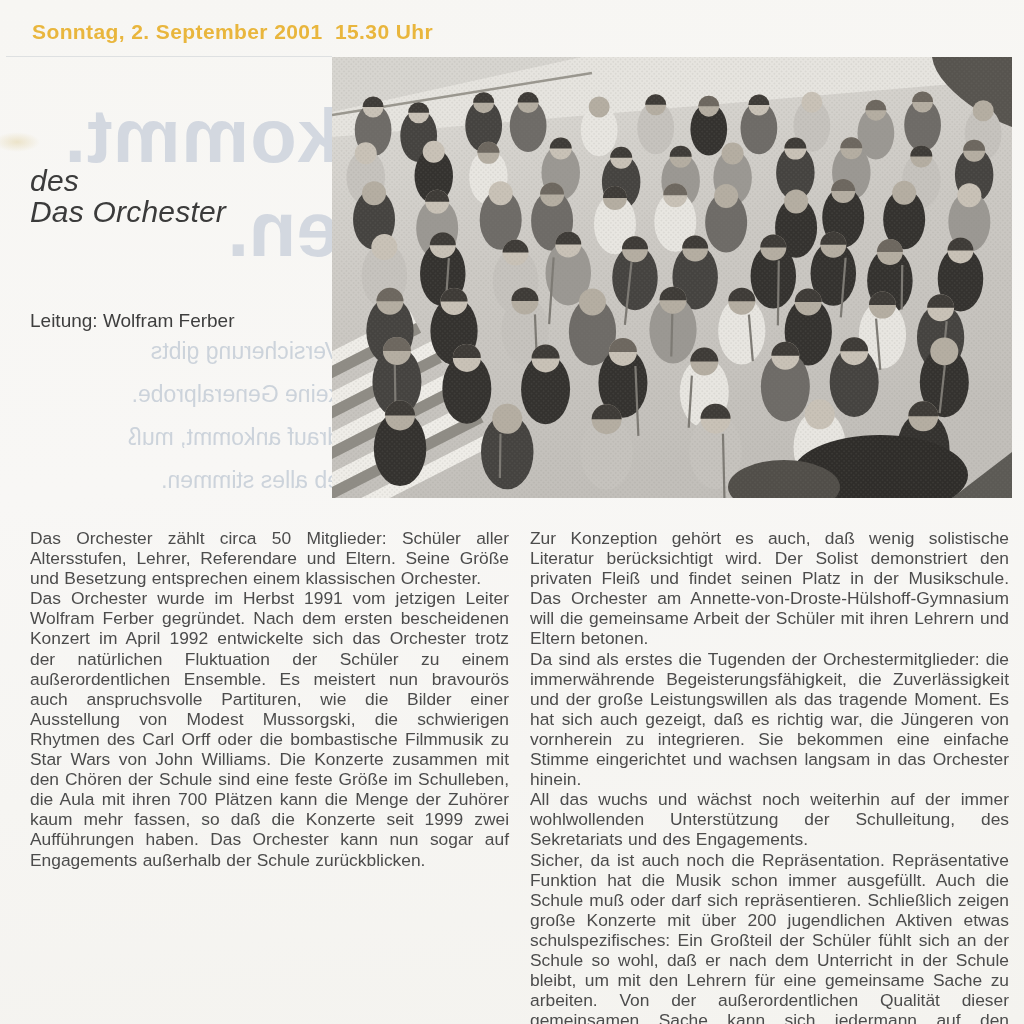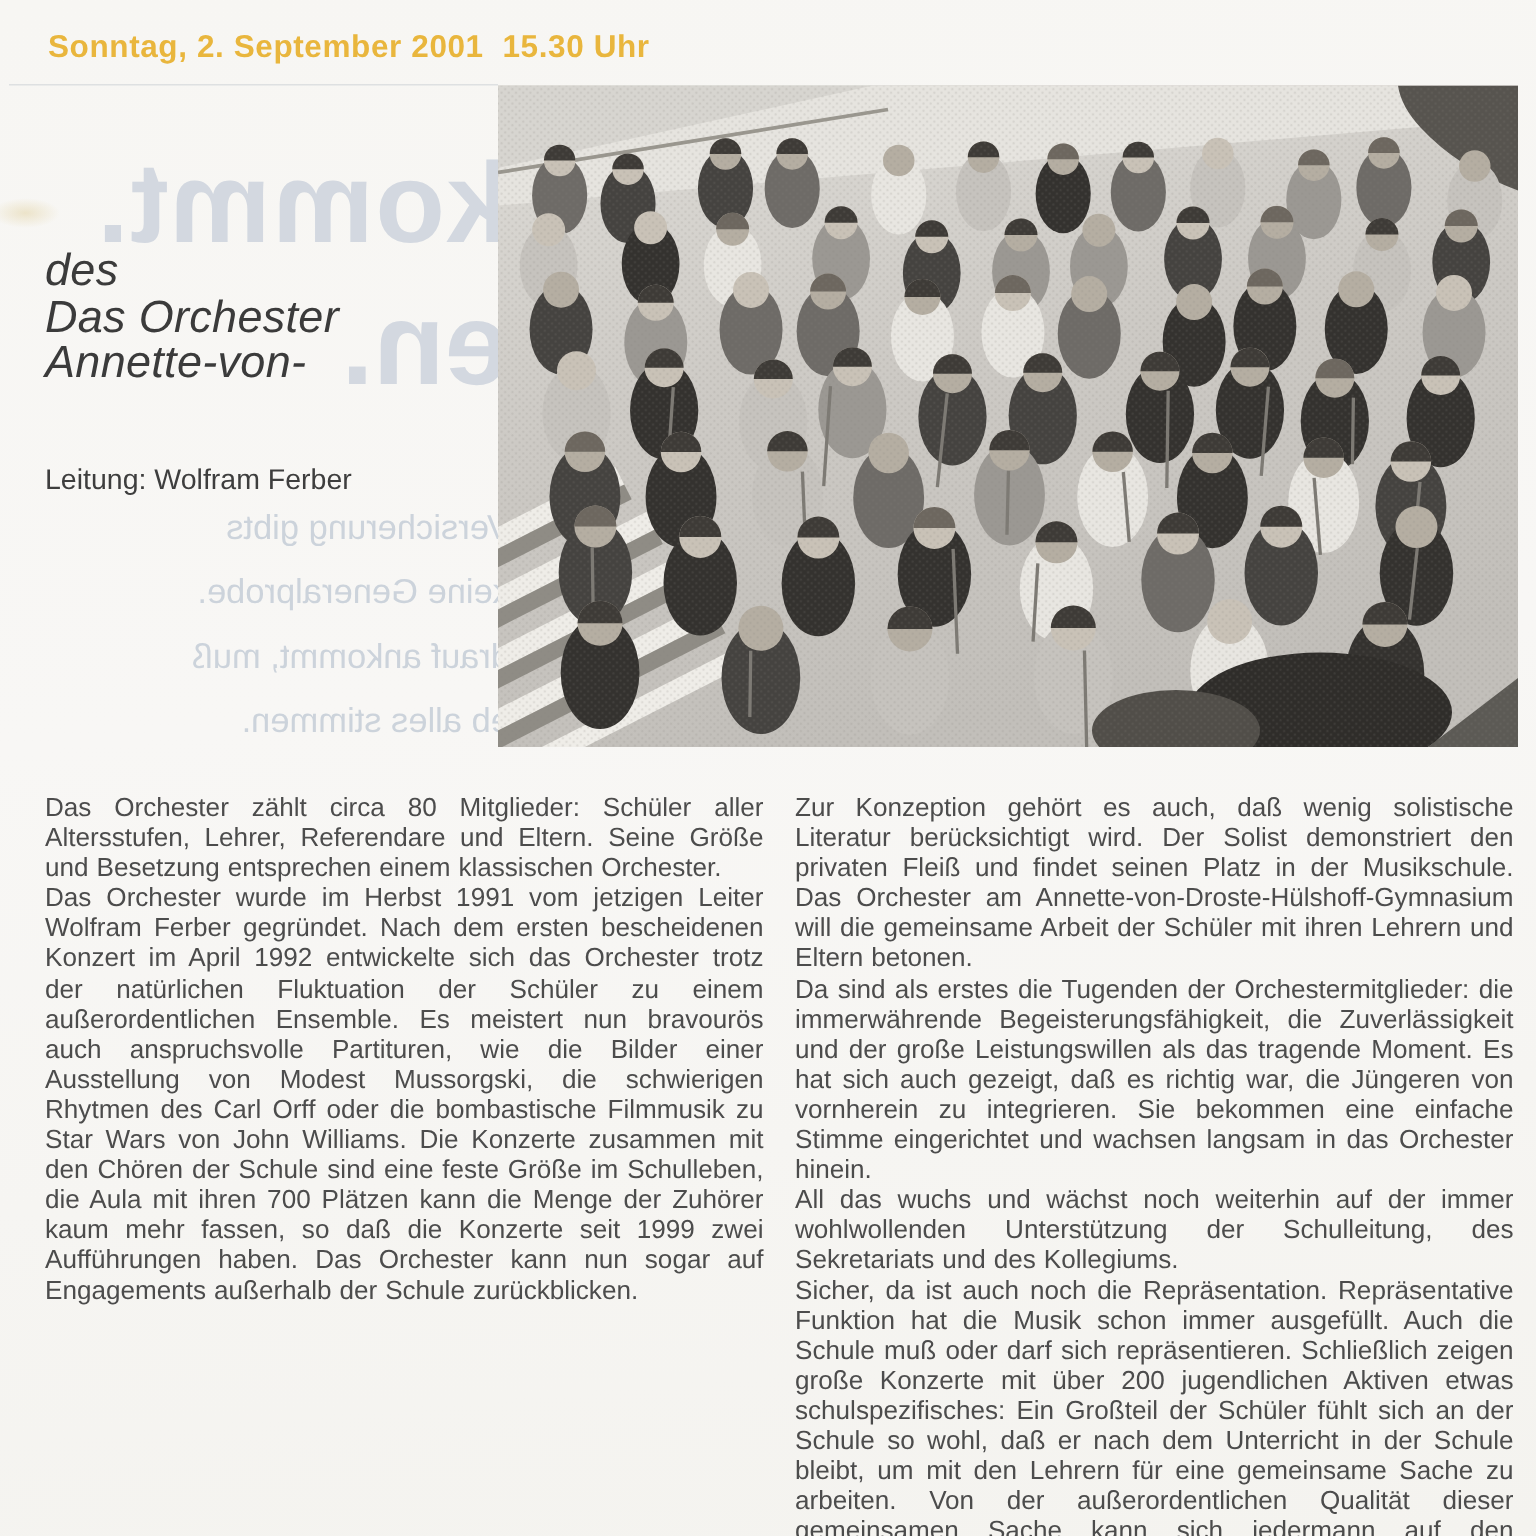--- a/index.html
+++ b/index.html
@@ -62,21 +62,20 @@
   <div class="ghost ghost-big1">kommt.</div>
   <div class="ghost ghost-big2">en.</div>
   <div class="ghost ghost-sm gs0">Versicherung gibts</div>
   <div class="ghost ghost-sm gs1">keine Generalprobe.</div>
   <div class="ghost ghost-sm gs2">drauf ankommt, muß</div>
   <div class="ghost ghost-sm gs3">eb alles stimmen.</div>
 
   <div class="title">
     <div>des</div>
     <div>Das Orchester</div>
-    <div>Annette-von-</div>
   </div>
   <div class="subtitle">Leitung: Wolfram Ferber</div>
 
   <div class="photo" title="Schwarzweiß-Gruppenfoto des Schulorchesters (circa 60 Mitglieder mit Instrumenten), von oben fotografiert">
     <svg id="photo-svg" viewBox="0 0 680 441" preserveAspectRatio="none">
       <defs>
         <linearGradient id="bgGrad" x1="0" y1="0" x2="0.3" y2="1">
           <stop offset="0" stop-color="#dedcd7"></stop>
           <stop offset="0.5" stop-color="#cdcac5"></stop>
           <stop offset="1" stop-color="#c2bfba"></stop>
@@ -311,26 +310,26 @@
 
       <ellipse cx="548" cy="418" rx="88" ry="40" fill="#2f2d2a"></ellipse>
       <ellipse cx="452" cy="430" rx="56" ry="27" fill="#514e49"></ellipse>
       <polygon points="620,441 680,395 680,441" fill="#3a3833" opacity="0.75"></polygon>
 
       <rect x="0" y="0" width="680" height="441" fill="url(#ht)" opacity="0.5"></rect>
     </svg>
   </div>
 
   <div class="col col-left">
-    <p>Das Orchester zählt circa 80 Mitglieder: Schüler aller Altersstufen, Lehrer, Referendare und Eltern. Seine Größe und Besetzung ent­sprechen einem klassischen Orchester.</p>
+    <p>Das Orchester zählt circa 50 Mitglieder: Schüler aller Altersstufen, Lehrer, Referendare und Eltern. Seine Größe und Besetzung ent­sprechen einem klassischen Orchester.</p>
     <p>Das Orchester wurde im Herbst 1991 vom jetzigen Leiter Wolfram Ferber gegründet. Nach dem ersten bescheidenen Konzert im April 1992 entwickelte sich das Orchester trotz der natürlichen Fluktuation der Schüler zu einem außerordentlichen Ensemble. Es meistert nun bravourös auch anspruchsvolle Partituren, wie die Bilder einer Ausstellung von Modest Mussorgski, die schwierigen Rhytmen des Carl Orff oder die bombastische Filmmusik zu Star Wars von John Williams. Die Konzerte zusammen mit den Chören der Schule sind eine feste Größe im Schulleben, die Aula mit ihren 700 Plätzen kann die Menge der Zuhörer kaum mehr fassen, so daß die Konzerte seit 1999 zwei Aufführungen haben. Das Orchester kann nun sogar auf Engagements außerhalb der Schule zurückblicken.</p>
 
   </div>
 
   <div class="col col-right">
     <p>Zur Konzeption gehört es auch, daß wenig solistische Literatur berücksichtigt wird. Der Solist demonstriert den privaten Fleiß und findet seinen Platz in der Musikschule. Das Orchester am Annette-von-Droste-Hülshoff-Gymnasium will die gemeinsame Arbeit der Schüler mit ihren Lehrern und Eltern betonen.</p>
     <p>Da sind als erstes die Tugenden der Orchestermitglieder: die immerwährende Begeisterungsfähigkeit, die Zuverlässigkeit und der große Leistungswillen als das tragende Moment. Es hat sich auch gezeigt, daß es richtig war, die Jüngeren von vornherein zu integrieren. Sie bekommen eine einfache Stimme eingerichtet und wachsen langsam in das Orchester hinein.</p>
-    <p>All das wuchs und wächst noch weiterhin auf der immer wohl­wollenden Unterstützung der Schulleitung, des Sekretariats und des Kollegiums.</p>
+    <p>All das wuchs und wächst noch weiterhin auf der immer wohl­wollenden Unterstützung der Schulleitung, des Sekretariats und des Engagements.</p>
     <p>Sicher, da ist auch noch die Repräsentation. Repräsentative Funktion hat die Musik schon immer ausgefüllt. Auch die Schule muß oder darf sich repräsentieren. Schließlich zeigen große Konzerte mit über 200 jugendlichen Aktiven etwas schulspezifi­sches: Ein Großteil der Schüler fühlt sich an der Schule so wohl, daß er nach dem Unterricht in der Schule bleibt, um mit den Lehrern für eine gemeinsame Sache zu arbeiten. Von der außerordentlichen Qualität dieser gemeinsamen Sache kann sich jedermann auf den Schulkonzerten des Annette-von-Droste-Hülshoff-Gymnasiums überzeugen.</p>
 
   </div>
 
 </div>
 
 </body></html>

